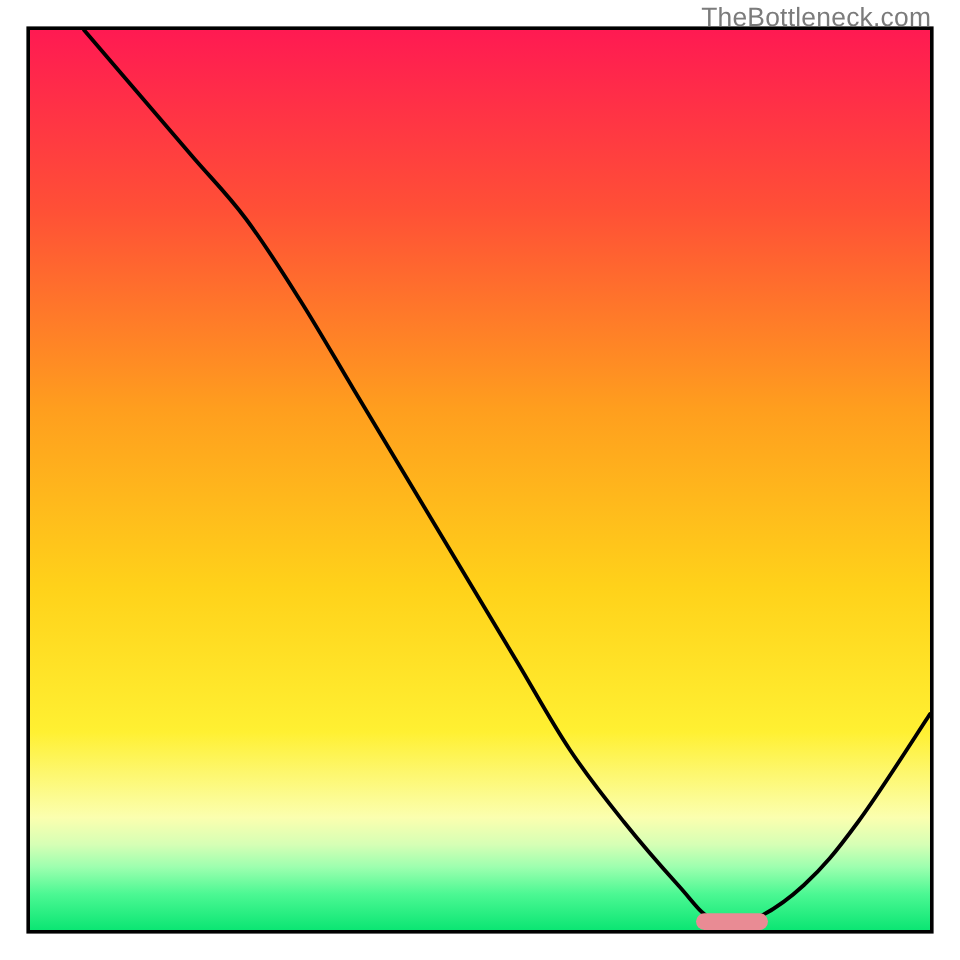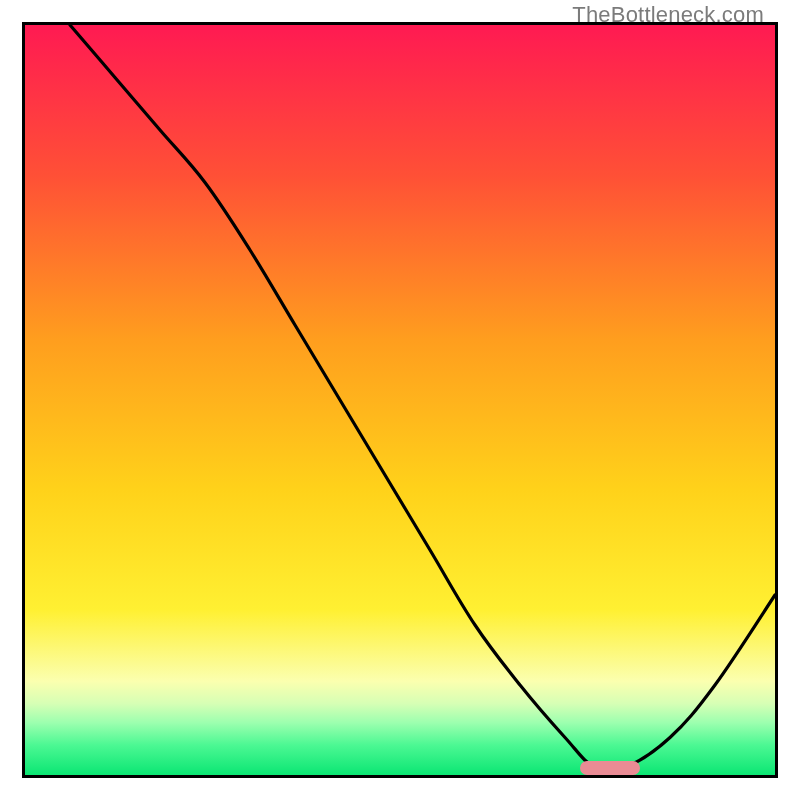--- a/index.html
+++ b/index.html
@@ -31,21 +31,21 @@
   svg.curve {
     position: absolute;
     left: 0;
     top: 0;
     width: 100%;
     height: 100%;
   }
   .watermark {
     position: absolute;
     top: 2px;
-    right: 36px;
+    right: 24px;
     color: #7b7b7b;
     font-size: 22px;
     letter-spacing: 0.2px;
     font-weight: 500;
     text-align: center;
   }
   .marker {
     position: absolute;
     background: #e98b94;
     border-radius: 8px;

